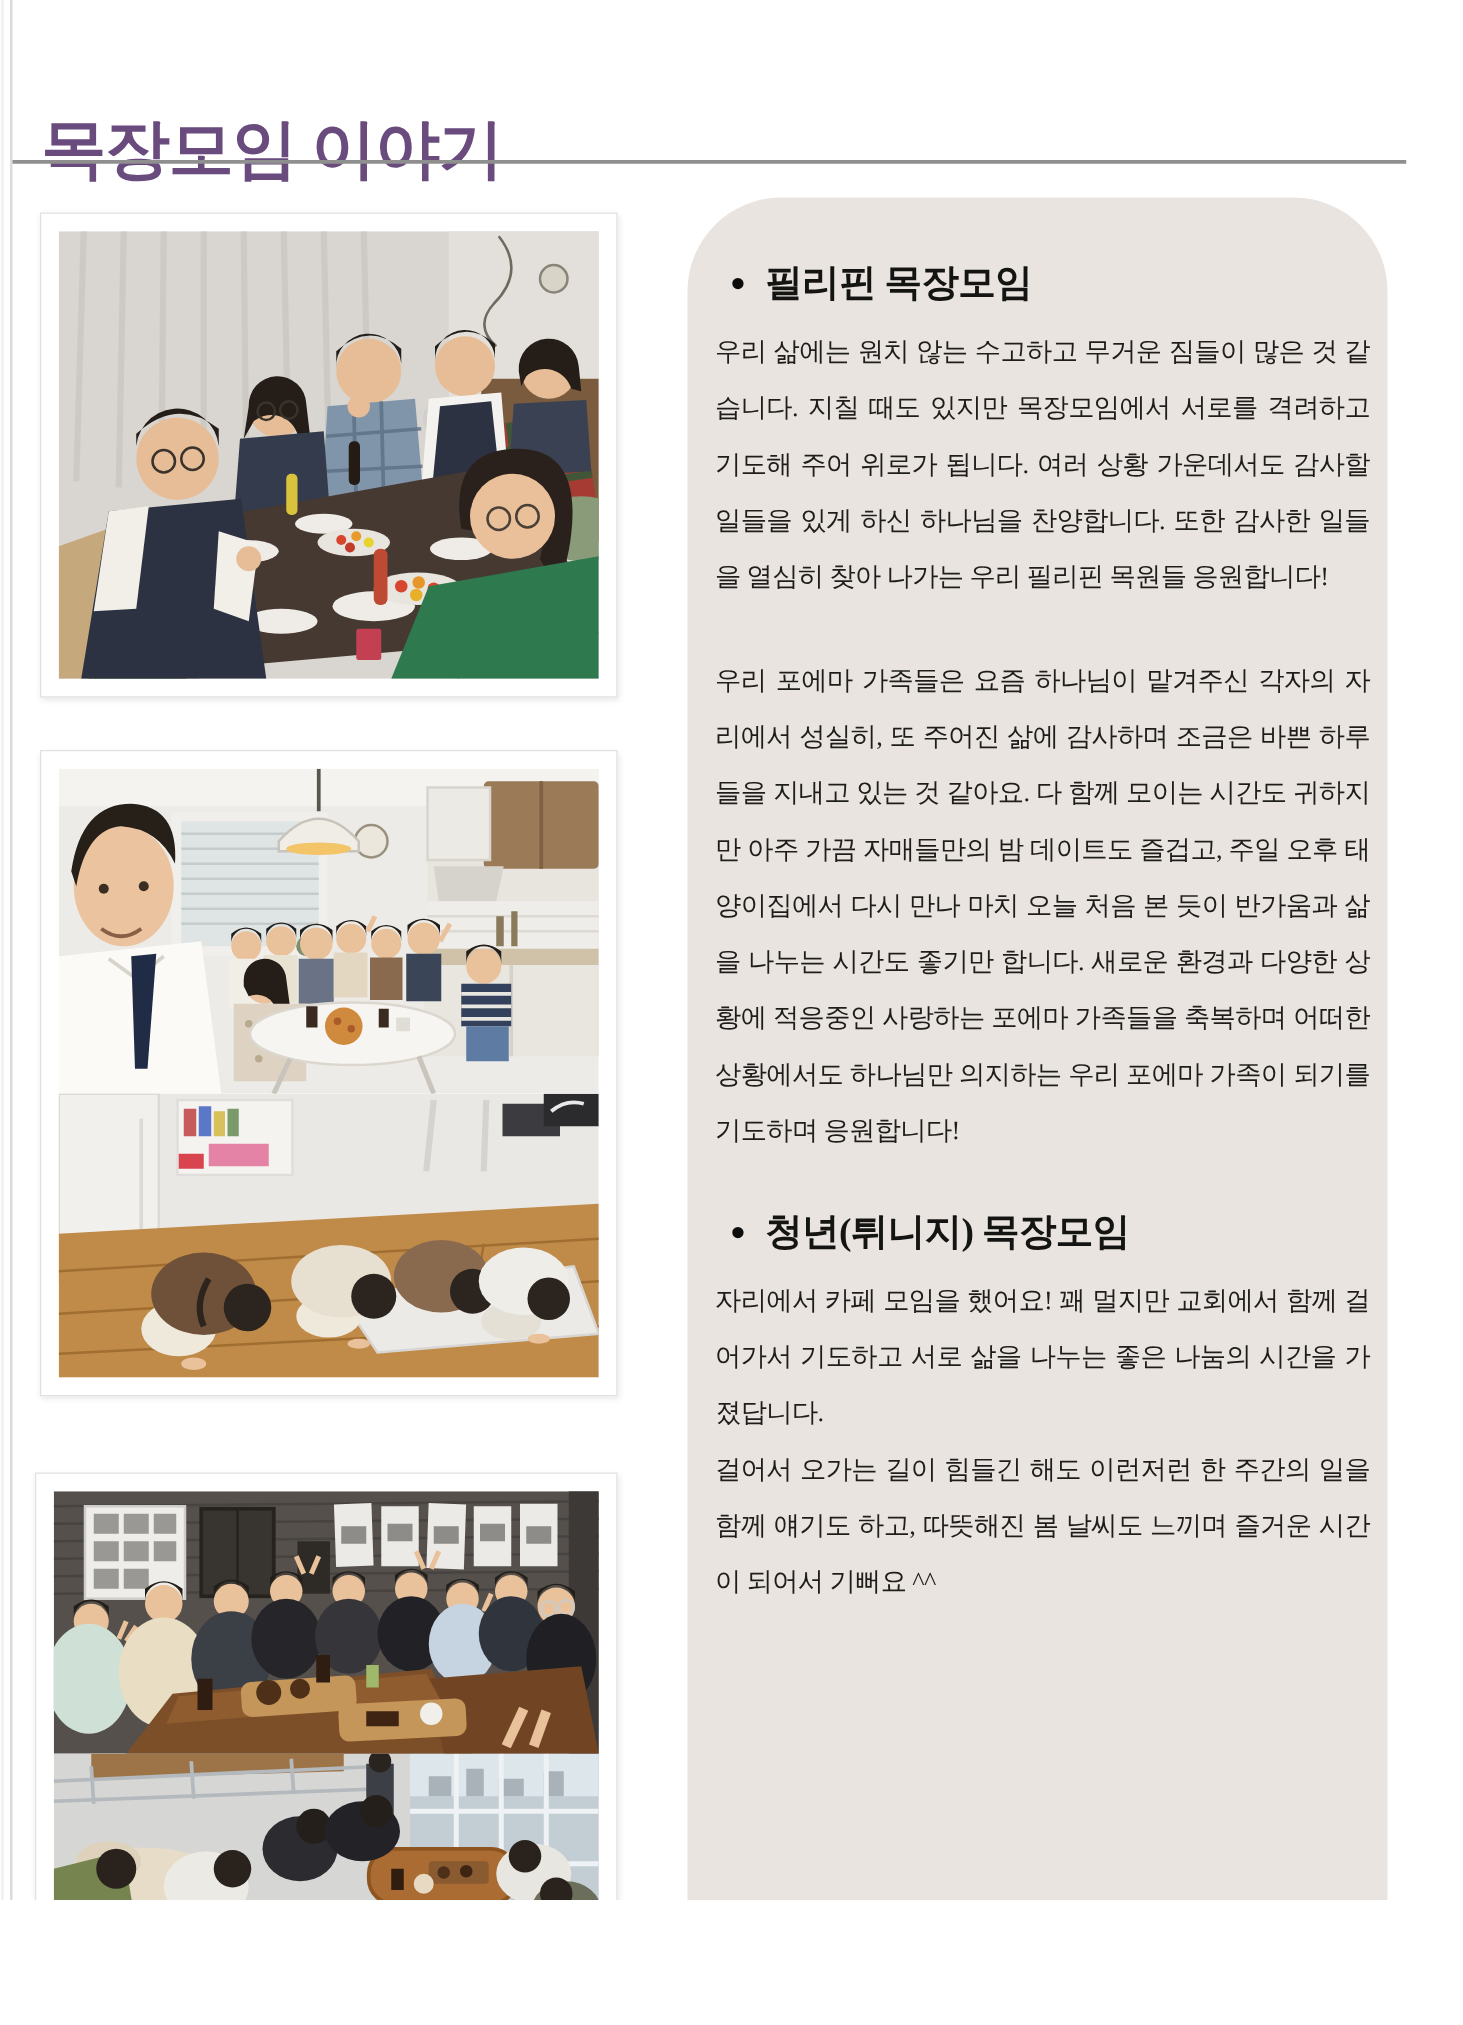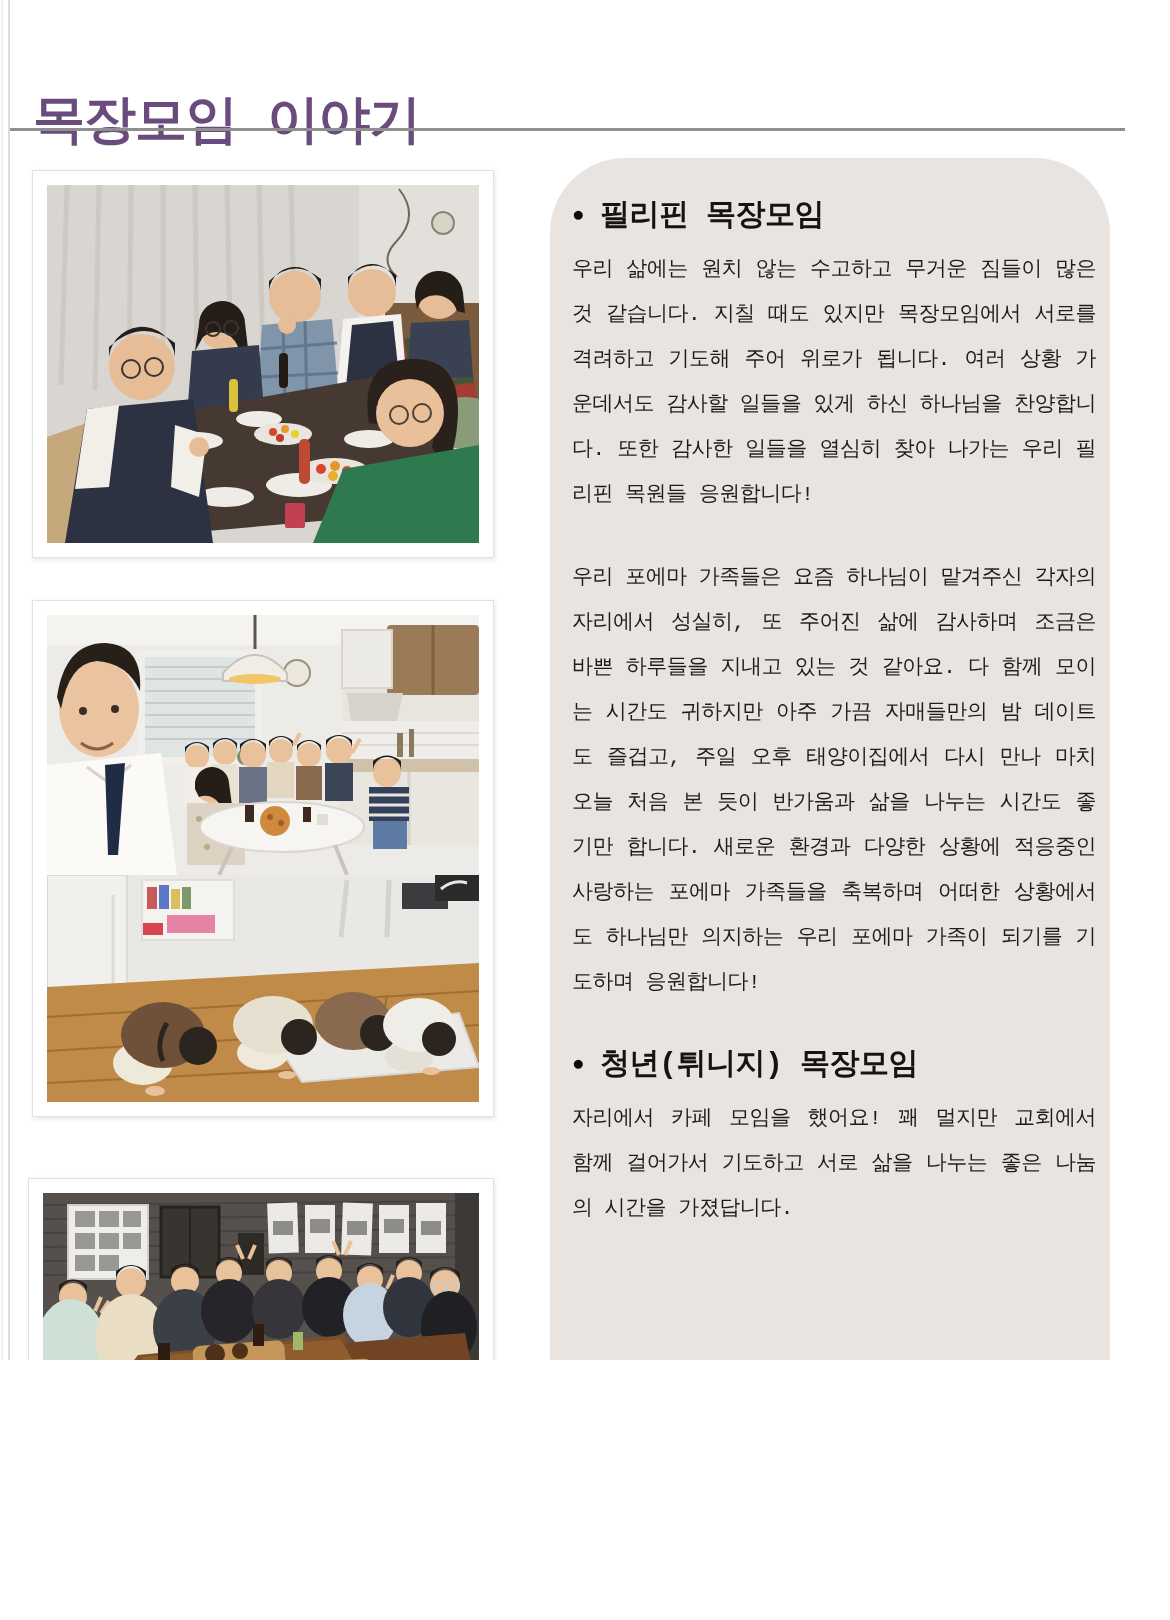--- a/index.html
+++ b/index.html
@@ -1,35 +1,35 @@
 <!DOCTYPE html>
 <html lang="ko"><head>
 <meta charset="utf-8">
 <style>
   html,body{margin:0;padding:0;background:#ffffff;}
-  .page{position:relative;width:1170px;height:1360px;background:#ffffff;overflow:hidden;
-        font-family:Liberation Mono, monospace;}
+  .page{position:relative;width:1170px;height:1520px;background:#ffffff;overflow:hidden;
+        font-family:Liberation Serif, serif;}
   .edge-line-outer{position:absolute;left:1px;top:0;width:2px;height:100%;background:#f0f0f0;}
   .edge-line{position:absolute;left:8px;top:0;width:2px;height:100%;background:#dcdcdc;}
   .page-title{position:absolute;left:33px;top:50px;font-size:52px;font-weight:bold;
               color:#6a4b7d;letter-spacing:-1px;white-space:nowrap;}
   .page-subtitle{position:absolute;left:475px;top:84px;font-size:28px;font-weight:bold;
                  color:#6a4b7d;white-space:nowrap;}
   .divider{position:absolute;left:10px;top:128px;width:1115px;height:3px;background:#8f8f8f;}
   .photo-frame{position:absolute;background:#ffffff;border:1px solid #e3e1df;
                box-shadow:1px 2px 5px rgba(0,0,0,0.10);padding:14px;box-sizing:border-box;}
   .photo-frame svg{display:block;}
   .frame-1{left:32px;top:170px;width:462px;height:388px;}
   .frame-2{left:32px;top:600px;width:462px;height:517px;}
   .frame-3{left:28px;top:1178px;width:466px;height:437px;}
   .panel{position:absolute;left:550px;top:158px;width:560px;height:1460px;background:#e9e4df;
          border-radius:75px;box-sizing:border-box;padding:36px 14px 20px 22px;overflow:hidden;}
   .story{margin-top:38px;}
   .story:first-child{margin-top:0;}
-  .story-heading{margin:0;font-size:30px;font-weight:bold;color:#141412;letter-spacing:-0.5px;}
+  .story-heading{margin:12px;font-size:30px;font-weight:bold;color:#141412;letter-spacing:-0.5px;}
   .story-bullet{display:inline-block;font-size:21px;vertical-align:3px;margin-right:16px;color:#0c0c0c;}
   .story-body{margin:12px 0 0 0;font-size:21px;line-height:45px;color:#1e1d1b;
               text-align:justify;word-break:break-all;letter-spacing:-0.5px;}
   .story-body + .story-body{margin-top:0;}
 </style>
 </head>
 <body>
 
 <div class="page">
   <div class="edge-line-outer"></div>
@@ -420,15 +420,16 @@
       <p class="story-body">우리 삶에는 원치 않는 수고하고 무거운 짐들이 많은 것 같습니다. 지칠 때도 있지만 목장모임에서 서로를 격려하고 기도해 주어 위로가 됩니다. 여러 상황 가운데서도 감사할 일들을 있게 하신 하나님을 찬양합니다. 또한 감사한 일들을 열심히 찾아 나가는 우리 필리핀 목원들 응원합니다!</p>
     </article>
 
     <article class="story">
       <p class="story-body">우리 포에마 가족들은 요즘 하나님이 맡겨주신 각자의 자리에서 성실히, 또 주어진 삶에 감사하며 조금은 바쁜 하루들을 지내고 있는 것 같아요. 다 함께 모이는 시간도 귀하지만 아주 가끔 자매들만의 밤 데이트도 즐겁고, 주일 오후 태양이집에서 다시 만나 마치 오늘 처음 본 듯이 반가움과 삶을 나누는 시간도 좋기만 합니다. 새로운 환경과 다양한 상황에 적응중인 사랑하는 포에마 가족들을 축복하며 어떠한 상황에서도 하나님만 의지하는 우리 포에마 가족이 되기를 기도하며 응원합니다!</p>
     </article>
 
     <article class="story">
       <h2 class="story-heading"><span class="story-bullet">●</span><span>청년(튀니지) 목장모임</span></h2>
       <p class="story-body">자리에서 카페 모임을 했어요! 꽤 멀지만 교회에서 함께 걸어가서 기도하고 서로 삶을 나누는 좋은 나눔의 시간을 가졌답니다.</p>
+      <p class="story-body">걸어서 오가는 길이 힘들긴 해도 이런저런 한 주간의 일을 함께 얘기도 하고, 따뜻해진 봄 날씨도 느끼며 즐거운 시간이 되어서 기뻐요 ^^</p>
     </article>
   </section>
 </div>
 
 </body></html>

